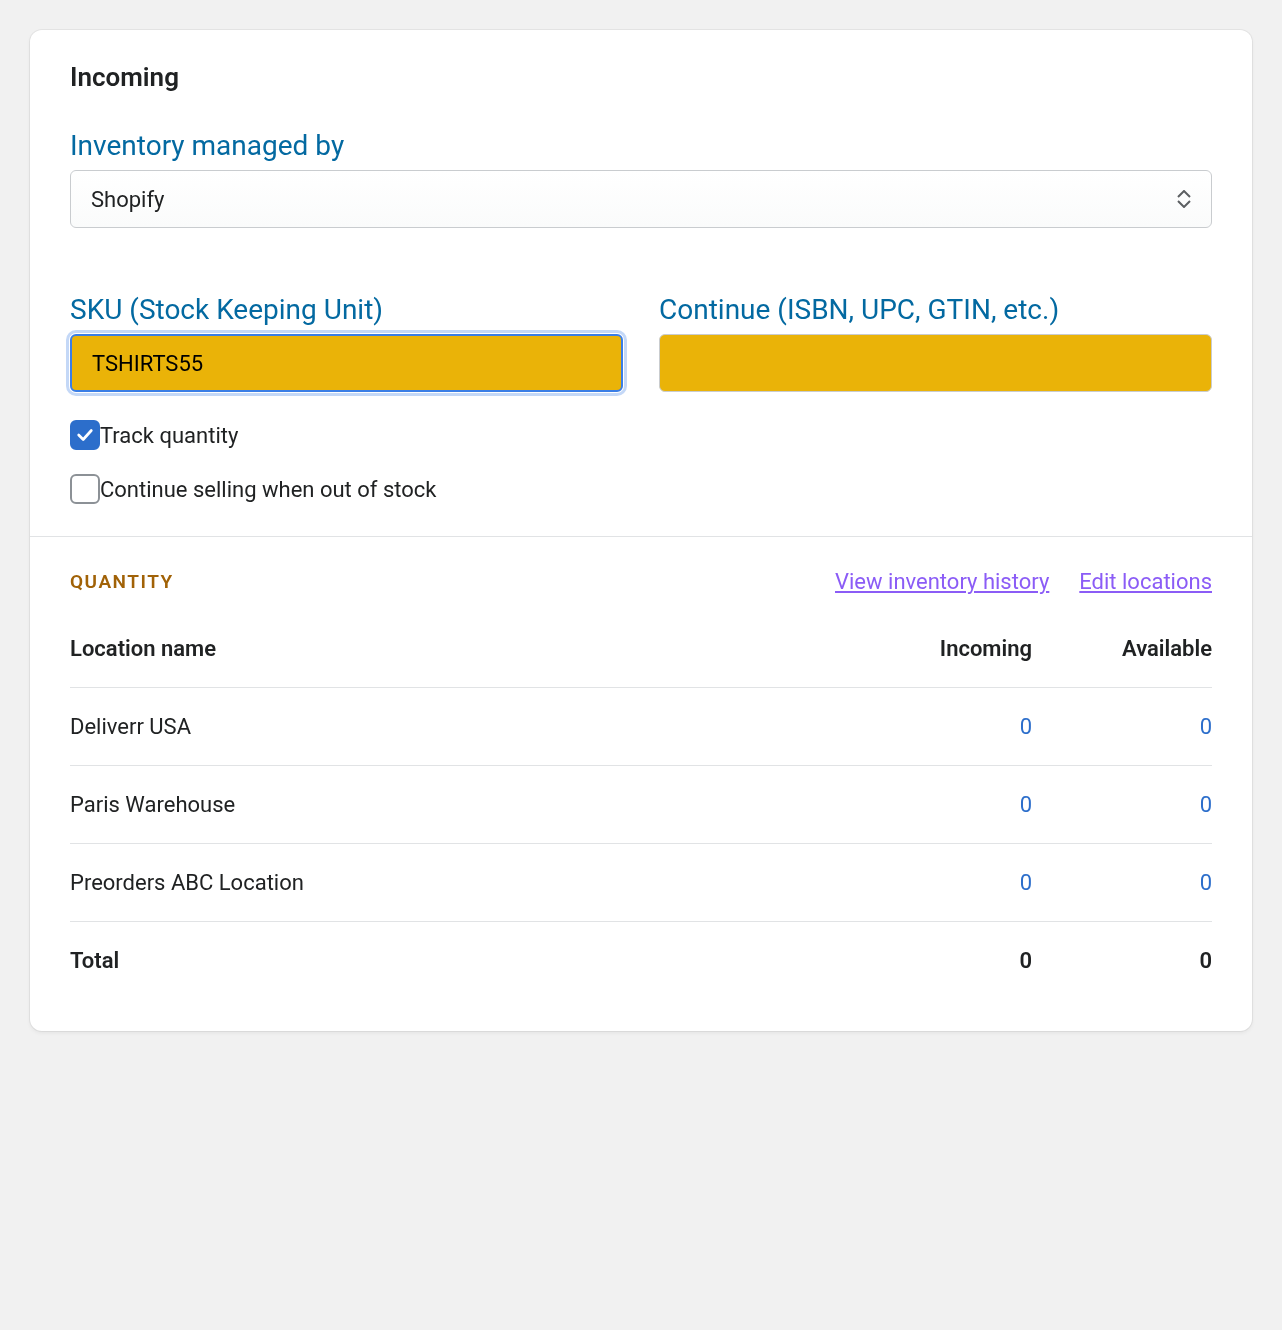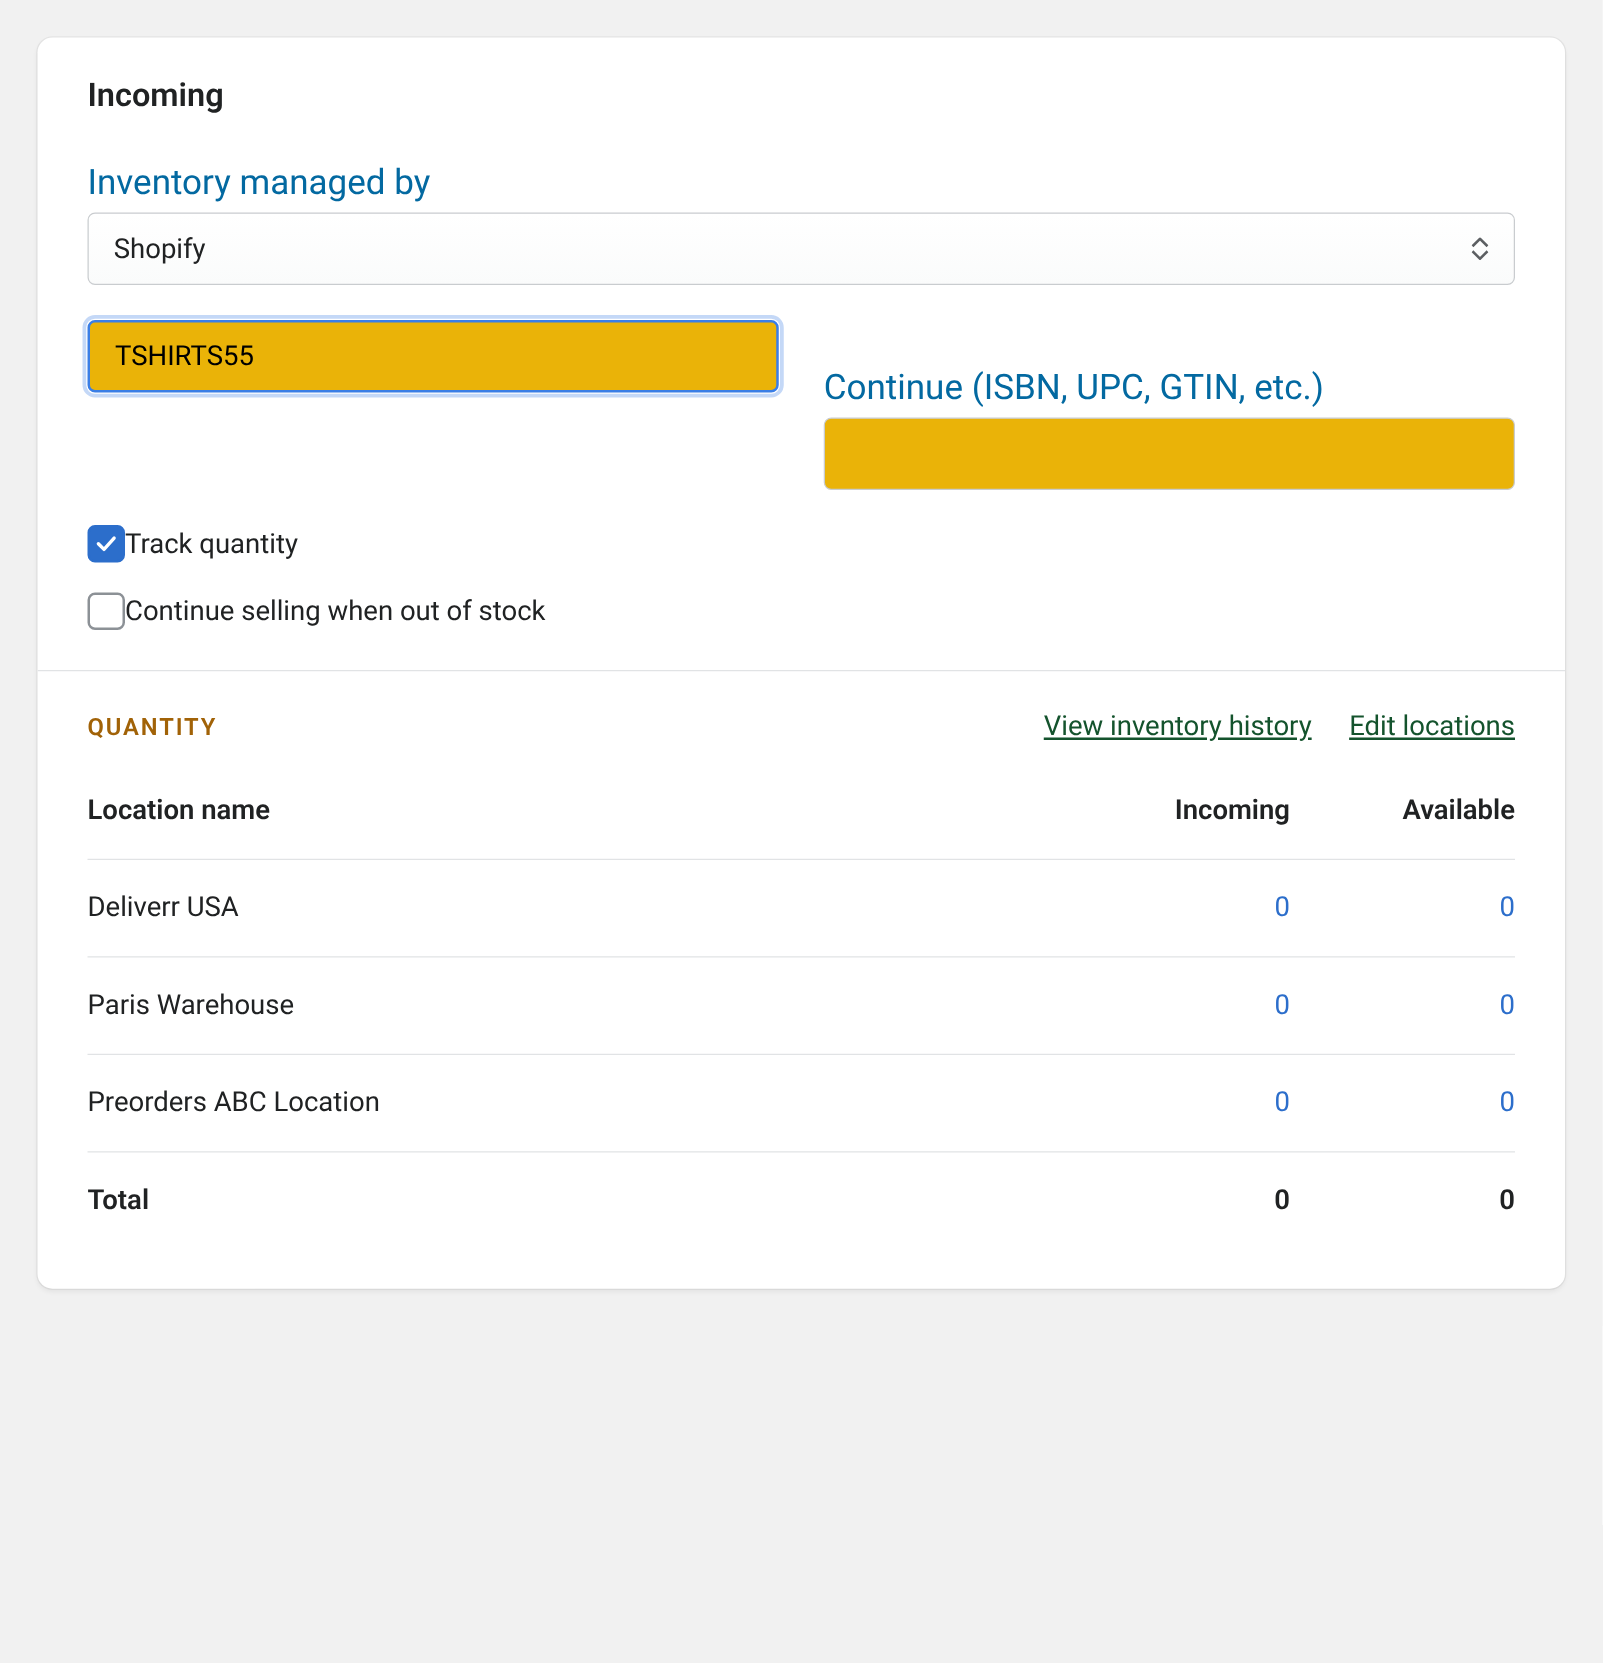--- a/index.html
+++ b/index.html
@@ -53,21 +53,21 @@
   .checkbox {
     width: 30px; height: 30px; border-radius: 6px; border: 2px solid #8c9196;
     display:flex; align-items:center; justify-content:center; flex-shrink:0;
   }
   .checkbox.checked { background:#2c6ecb; border-color:#2c6ecb; }
   .checkbox.checked svg { width: 18px; height: 18px; }
   .divider { border:none; border-top:1px solid #e1e3e5; }
   .quantity-header { display:flex; align-items:center; justify-content:space-between; margin-bottom: 36px; }
   .quantity-title { font-size: 19px; font-weight: 600; letter-spacing: 0.08em; color:#a16207; text-transform: uppercase; }
   .links { display:flex; gap: 30px; }
-  .link { color:#14532d; font-size: 22px; text-decoration: underline; cursor:pointer; }
+  .link { color:#8b5cf6; font-size: 22px; text-decoration: underline; cursor:pointer; }
   table { width:100%; border-collapse: collapse; }
   th, td { text-align:left; font-size: 22px; padding: 26px 0; }
   th.num, td.num { text-align:right; }
   thead th { font-weight:600; padding-top:6px; padding-bottom:26px; }
   tbody tr { border-top:1px solid #e1e3e5; }
   tbody td.num { color:#2c6ecb; }
   tfoot tr { border-top:1px solid #e1e3e5; }
   tfoot td { font-weight:600; }
   th.col-incoming, td.col-incoming { width: 200px; }
   th.col-available, td.col-available { width: 180px; }
@@ -88,20 +88,21 @@
             <path d="M1 7 L7 1 L13 7" fill="none" stroke="#5c5f62" stroke-width="2"></path>
           </svg>
         <svg viewBox="0 0 14 8">
             <path d="M1 1 L7 7 L13 1" fill="none" stroke="#5c5f62" stroke-width="2"></path>
           </svg>
       </span>
     </div>
 
     <div class="row-2">
       <div class="col">
+        <label class="field-label">SKU (Stock Keeping Unit)</label>
         <input class="input focused" type="text" value="TSHIRTS55" style="">
       </div>
       <div class="col">
         <label class="field-label">Continue (ISBN, UPC, GTIN, etc.)</label>
         <input class="input" type="text" value="" style="">
       </div>
     </div>
 
     <div class="checks">
       <div class="check-row">

